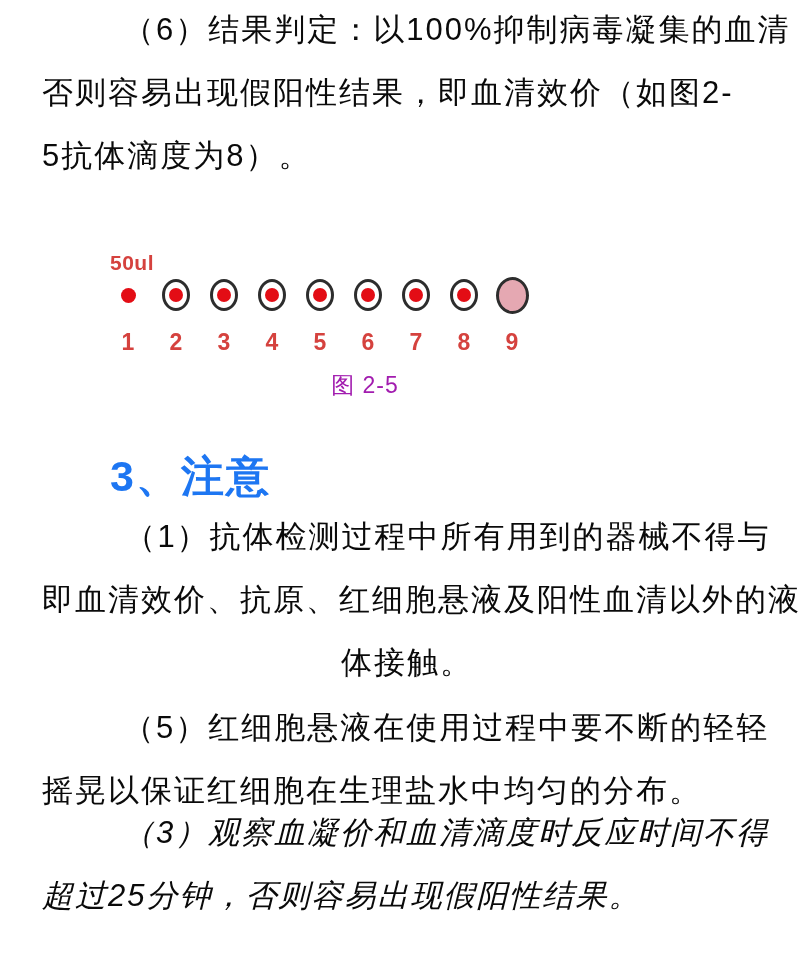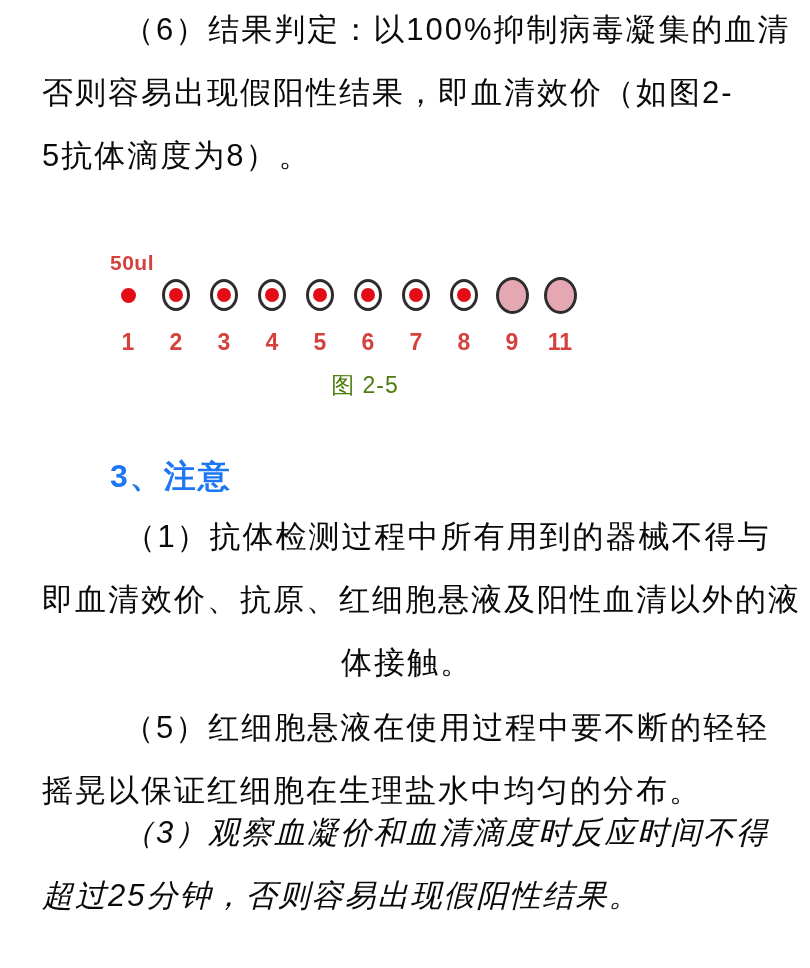--- a/index.html
+++ b/index.html
@@ -30,21 +30,21 @@
   #para-result { top: -2px; }
   #para-note1  { top: 505px; text-align: center; }
   #para-note2  { top: 696px; }
   #para-note3  { top: 801px; font-style: italic; }
   .heading {
     position: absolute;
     left: 110px;
     top: 445px;
     height: 63px;
     line-height: 63px;
-    font-size: 32px;
+    font-size: 43px;
     font-weight: 700;
     letter-spacing: 2px;
     color: var(--heading-blue, #1d76f2);
   }
   
   .figure {
     position: absolute;
     left: 0;
     top: 245px;
     width: 810px;
@@ -110,21 +110,21 @@
     color: var(--label-red, #d5423e);
   }
   .caption {
     position: absolute;
     left: 0;
     top: 119px;
     width: 730px;
     text-align: center;
     font-size: 23px;
     letter-spacing: 1px;
-    color: #4d7c0f;
+    color: #a21caf;
   }
 </style>
 </head>
 <body>
 
 <div class="page" style="--dot-red: #e30d15; --label-red: #d5423e; --pink-fill: #e5a8b2; --ring-border: #2d2d2d; --heading-blue: #1d76f2; --body-text: #0a0a0a; --page-bg: #ffffff;">
 
   <section class="para" id="para-result">
     <div class="line indent">（6）结果判定：以100%抑制病毒凝集的血清</div>
     <div class="line">否则容易出现假阳性结果，即血清效价（如图2-</div>
@@ -195,26 +195,20 @@
             </div>
           </div>
           <div class="well-num">8</div>
         </div>
         <div class="well-cell">
           <div class="well-holder">
             <div class="well pink"></div>
           </div>
           <div class="well-num">9</div>
         </div>
-        <div class="well-cell">
-          <div class="well-holder">
-            <div class="well pink"></div>
-          </div>
-          <div class="well-num">11</div>
-        </div>
       </div>
     <figcaption class="caption">图 2-5</figcaption>
   </figure>
 
   <h3 class="heading">3、注意</h3>
 
   <section class="para" id="para-note1">
     <div class="line indent">（1）抗体检测过程中所有用到的器械不得与</div>
     <div class="line">即血清效价、抗原、红细胞悬液及阳性血清以外的液</div>
     <div class="line">体接触。</div>

